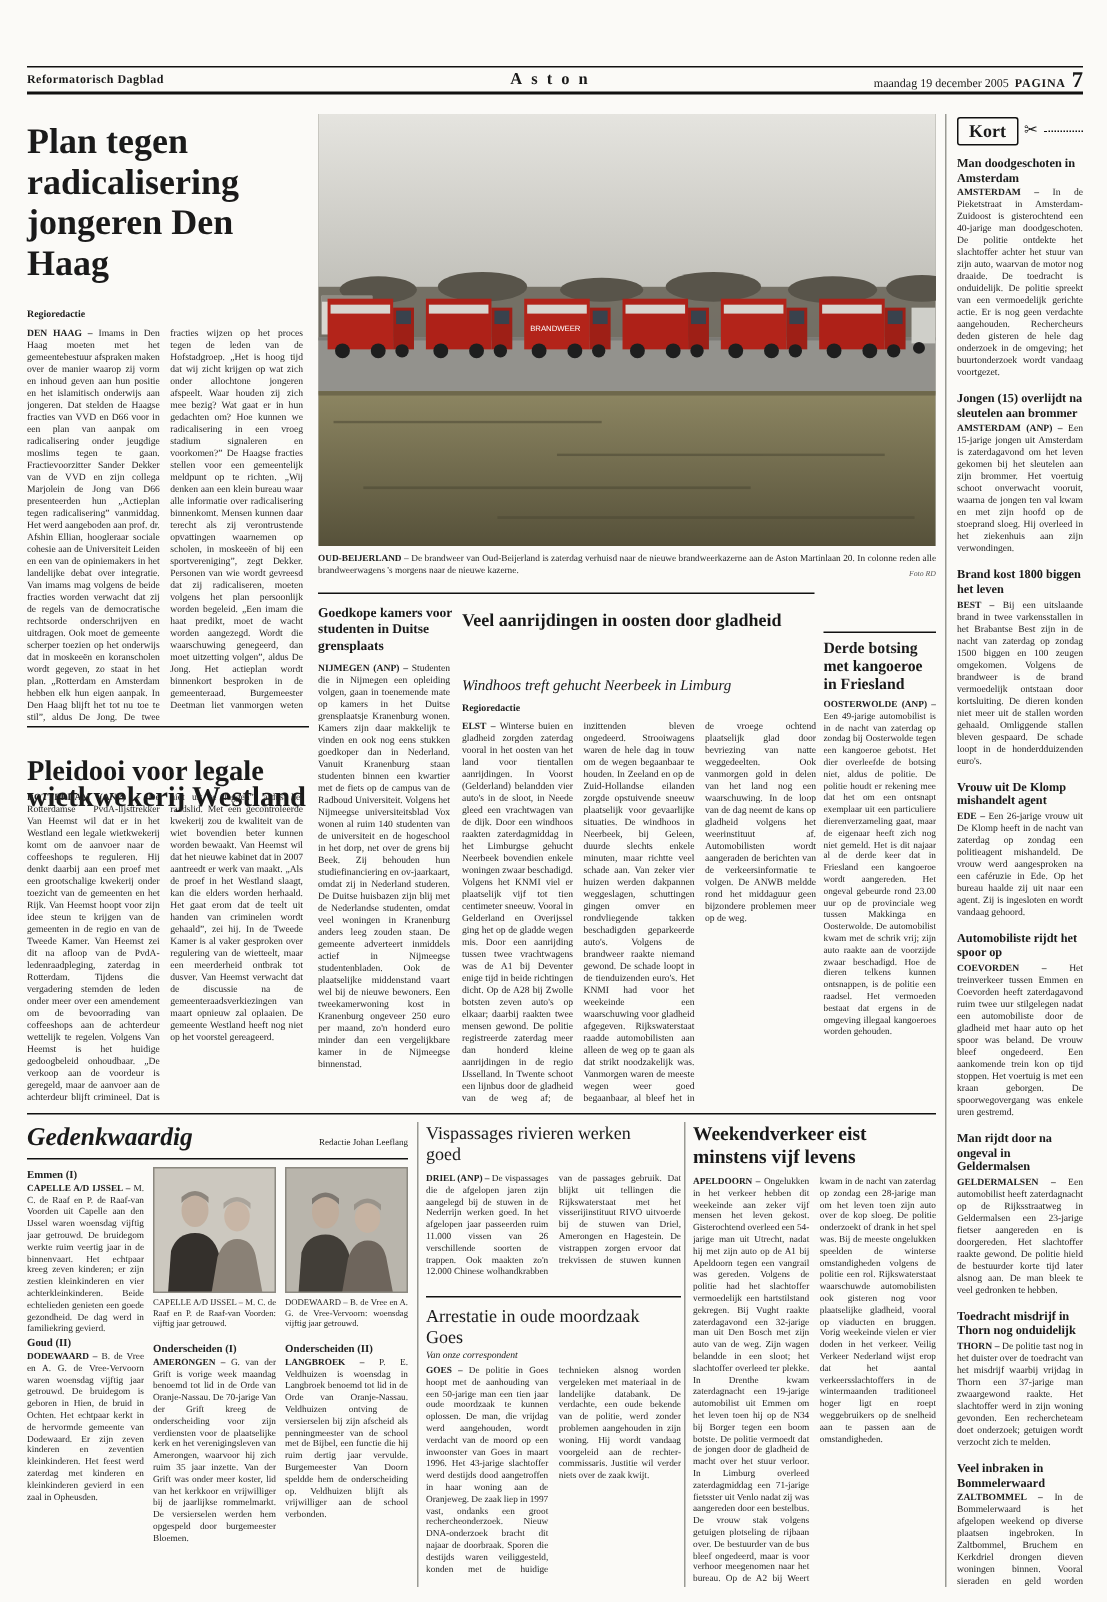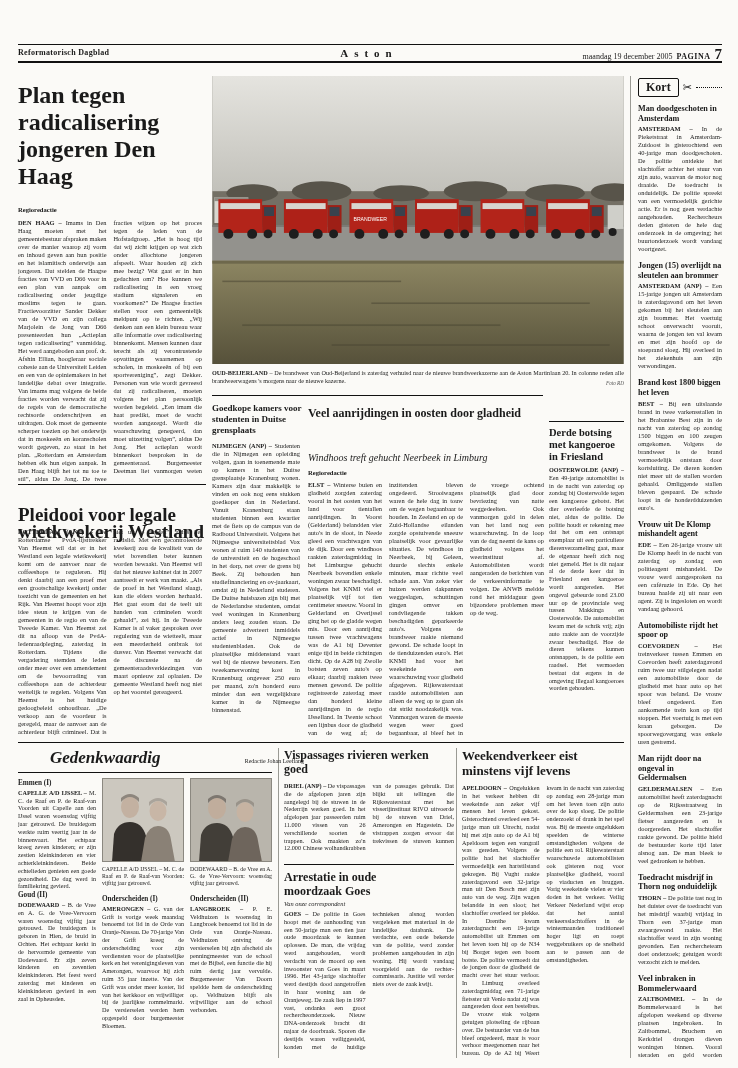--- a/index.html
+++ b/index.html
@@ -9,40 +9,40 @@
   .rule{position:absolute;background:#111;}
   .vrule{position:absolute;background:#9a9a94;width:1px;}
   .mast-left{font-size:8px;font-weight:bold;letter-spacing:0.3px;text-align:right;}
   .mast-center{font-size:11px;font-weight:bold;letter-spacing:6px;}
   .mast-date{font-size:8px;}
   .mast-pagelabel{font-size:8px;font-weight:bold;letter-spacing:0.5px;}
   .mast-pagenum{font-size:15px;font-weight:bold;}
   .hl-xl{font-size:24px;line-height:27px;font-weight:bold;}
   .hl-l{font-size:12px;line-height:23px;font-weight:bold;}
   .hl-m{font-size:19px;line-height:17px;font-weight:bold;margin-top:16px;}
-  .hl-s{font-size:12px;line-height:14px;font-weight:bold;}
+  .hl-s{font-size:12px;line-height:14px;font-weight:normal;}
   .hl-xs{font-size:10.5px;line-height:12px;font-weight:bold;}
   .hl-k{font-size:9px;line-height:11px;font-weight:bold;}
   .deck{font-size:10px;line-height:12px;font-style:italic;}
   .byline{font-size:6.6px;font-weight:bold;}
   .byline-it{font-size:6.4px;font-style:italic;}
   .body-text{font-size:6.4px;line-height:8px;text-align:justify;overflow:hidden;color:#222;}
   .body-sm{font-size:6.2px;line-height:7.8px;text-align:justify;overflow:hidden;color:#222;}
   .cols2{column-count:2;column-gap:7px;column-fill:auto;height:100%;}
   .cols3{column-count:3;column-gap:7px;column-fill:auto;height:100%;}
   .dl{font-weight:bold;}
   .caption{font-size:6.2px;line-height:7.6px;text-align:justify;color:#222;}
   .credit{position:absolute;right:0;bottom:-1px;font-size:5.2px;font-style:italic;color:#555;background:#fbfaf7;padding-left:4px;}
   .kort-head{display:flex;align-items:center;gap:4px;}
   .kort-box{border:1.5px solid #111;border-radius:2px;padding:1px 7px;font-size:12px;font-weight:bold;}
   .kort-scissors{font-size:11px;line-height:11px;}
   .kort-dots{flex:1;border-top:1.5px dotted #111;height:0;}
   .kort-item{margin-bottom:8px;}
   .kort-title{font-size:8.2px;line-height:9.6px;font-weight:bold;margin-bottom:2px;}
-  .gd-header{display:flex;align-items:baseline;justify-content:space-between;margin-left:32px;}
+  .gd-header{display:flex;align-items:baseline;justify-content:space-between;}
   .gd-title{font-size:17px;font-weight:bold;font-style:italic;}
   .gd-editor{font-size:6px;}
   .gd-item-title{font-size:7.2px;font-weight:bold;margin:2px 0 1px 0;}
   .gd-caption{font-size:5.8px;line-height:7px;text-align:justify;color:#222;}
   .photo-frame{overflow:hidden;background:#b9b8b1;}
 </style>
 </head>
 <body>
 
 <div class="page">

